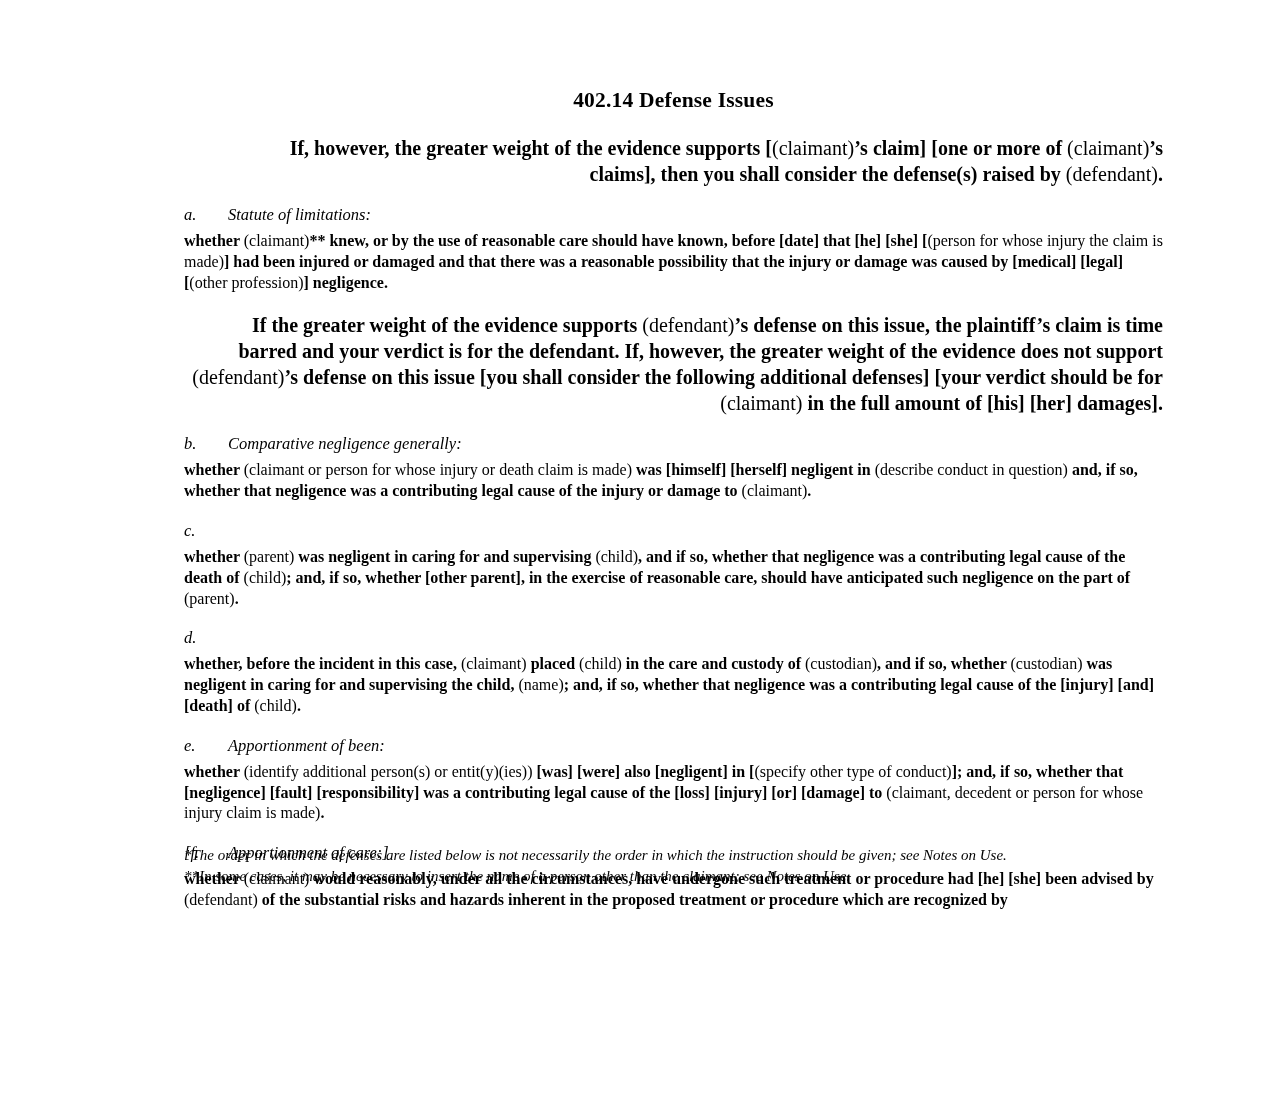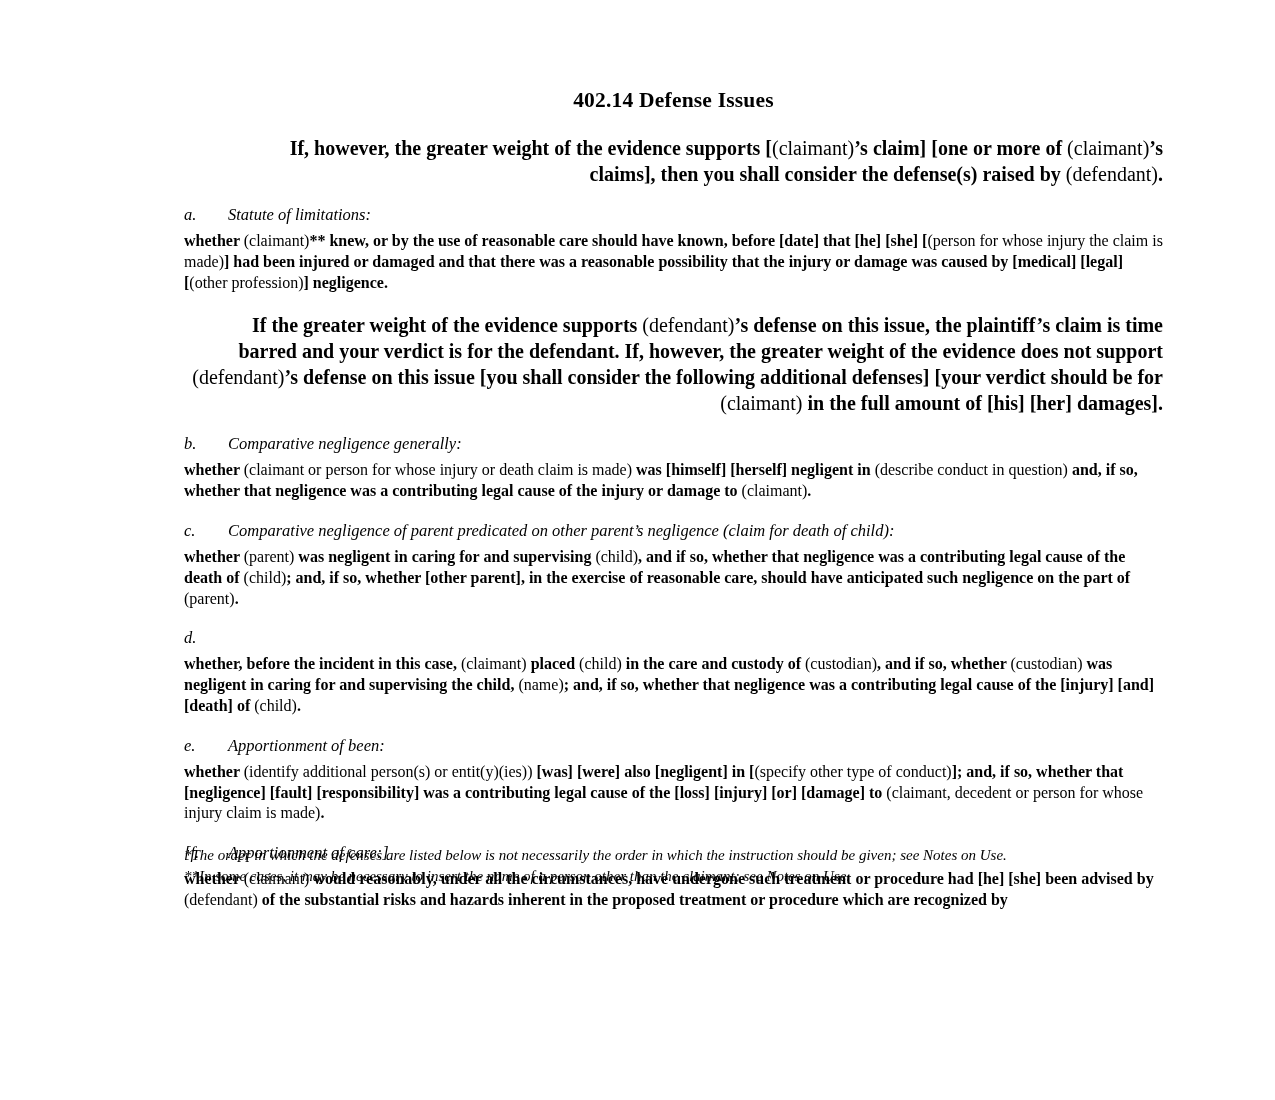--- a/index.html
+++ b/index.html
@@ -89,21 +89,20 @@
   <p class="para indent"><span class="b">If the greater weight of the evidence supports </span><span class="n">(defendant)</span><span class="b">’s defense on this issue, the plaintiff’s claim is time barred and your verdict is for the defendant. If, however, the greater weight of the evidence does not support </span><span class="n">(defendant)</span><span class="b">’s defense on this issue [you shall consider the following additional defenses] [your verdict should be for </span><span class="n">(claimant)</span><span class="b"> in the full amount of [his] [her] damages].</span></p>
 
   <div class="item-label">
     <span class="letter">b.</span>
     <span>Comparative negligence generally:</span>
   </div>
   <p class="item-body"><span class="b">whether </span><span class="n">(claimant or person for whose injury or death claim is made)</span><span class="b"> was [himself] [herself] negligent in </span><span class="n">(describe conduct in question)</span><span class="b"> and, if so, whether that negligence was a contributing legal cause of the injury or damage to </span><span class="n">(claimant)</span><span class="b">.</span></p>
 
   <div class="item-label">
     <span class="letter">c.</span>
-    <span>Comparative negligence of parent predicated on other parent’s negligence (claim for death of child):</span>
   </div>
   <p class="item-body"><span class="b">whether </span><span class="n">(parent)</span><span class="b"> was negligent in caring for and supervising </span><span class="n">(child)</span><span class="b">, and if so, whether that negligence was a contributing legal cause of the death of </span><span class="n">(child)</span><span class="b">; and, if so, whether [other parent], in the exercise of reasonable care, should have anticipated such negligence on the part of </span><span class="n">(parent)</span><span class="b">.</span></p>
 
   <div class="item-label">
     <span class="letter">d.</span>
   </div>
   <p class="item-body"><span class="b">whether, before the incident in this case, </span><span class="n">(claimant)</span><span class="b"> placed </span><span class="n">(child)</span><span class="b"> in the care and custody of </span><span class="n">(custodian)</span><span class="b">, and if so, whether </span><span class="n">(custodian)</span><span class="b"> was negligent in caring for and supervising the child, </span><span class="n">(name)</span><span class="b">; and, if so, whether that negligence was a contributing legal cause of the [injury] [and] [death] of </span><span class="n">(child)</span><span class="b">.</span></p>
 
   <div class="item-label">
     <span class="letter">e.</span>

